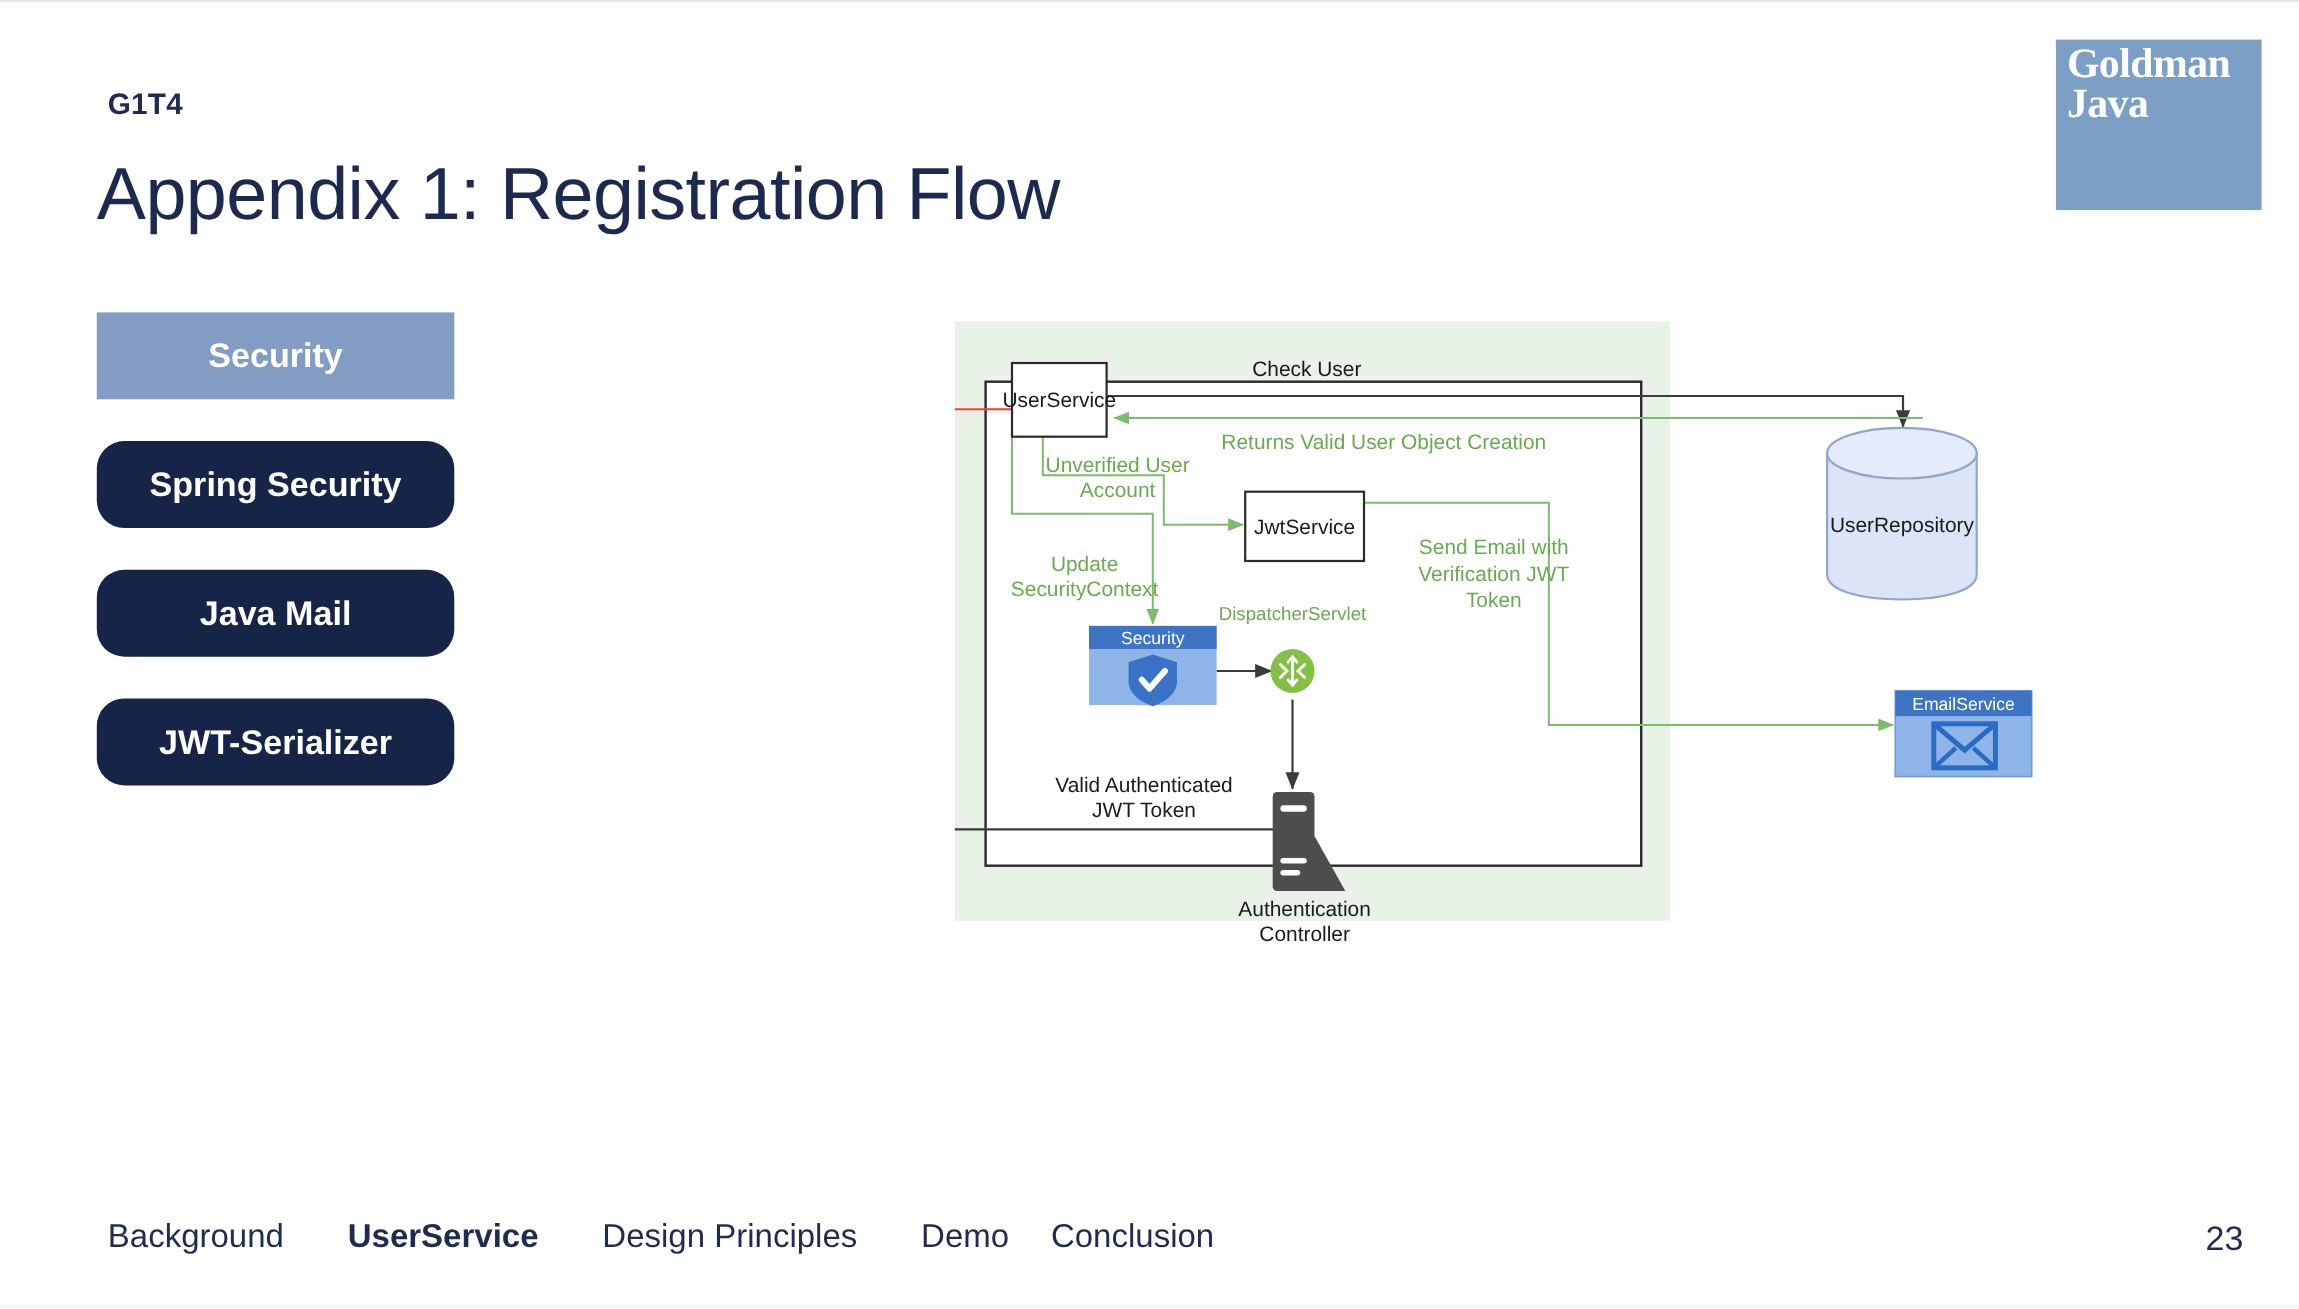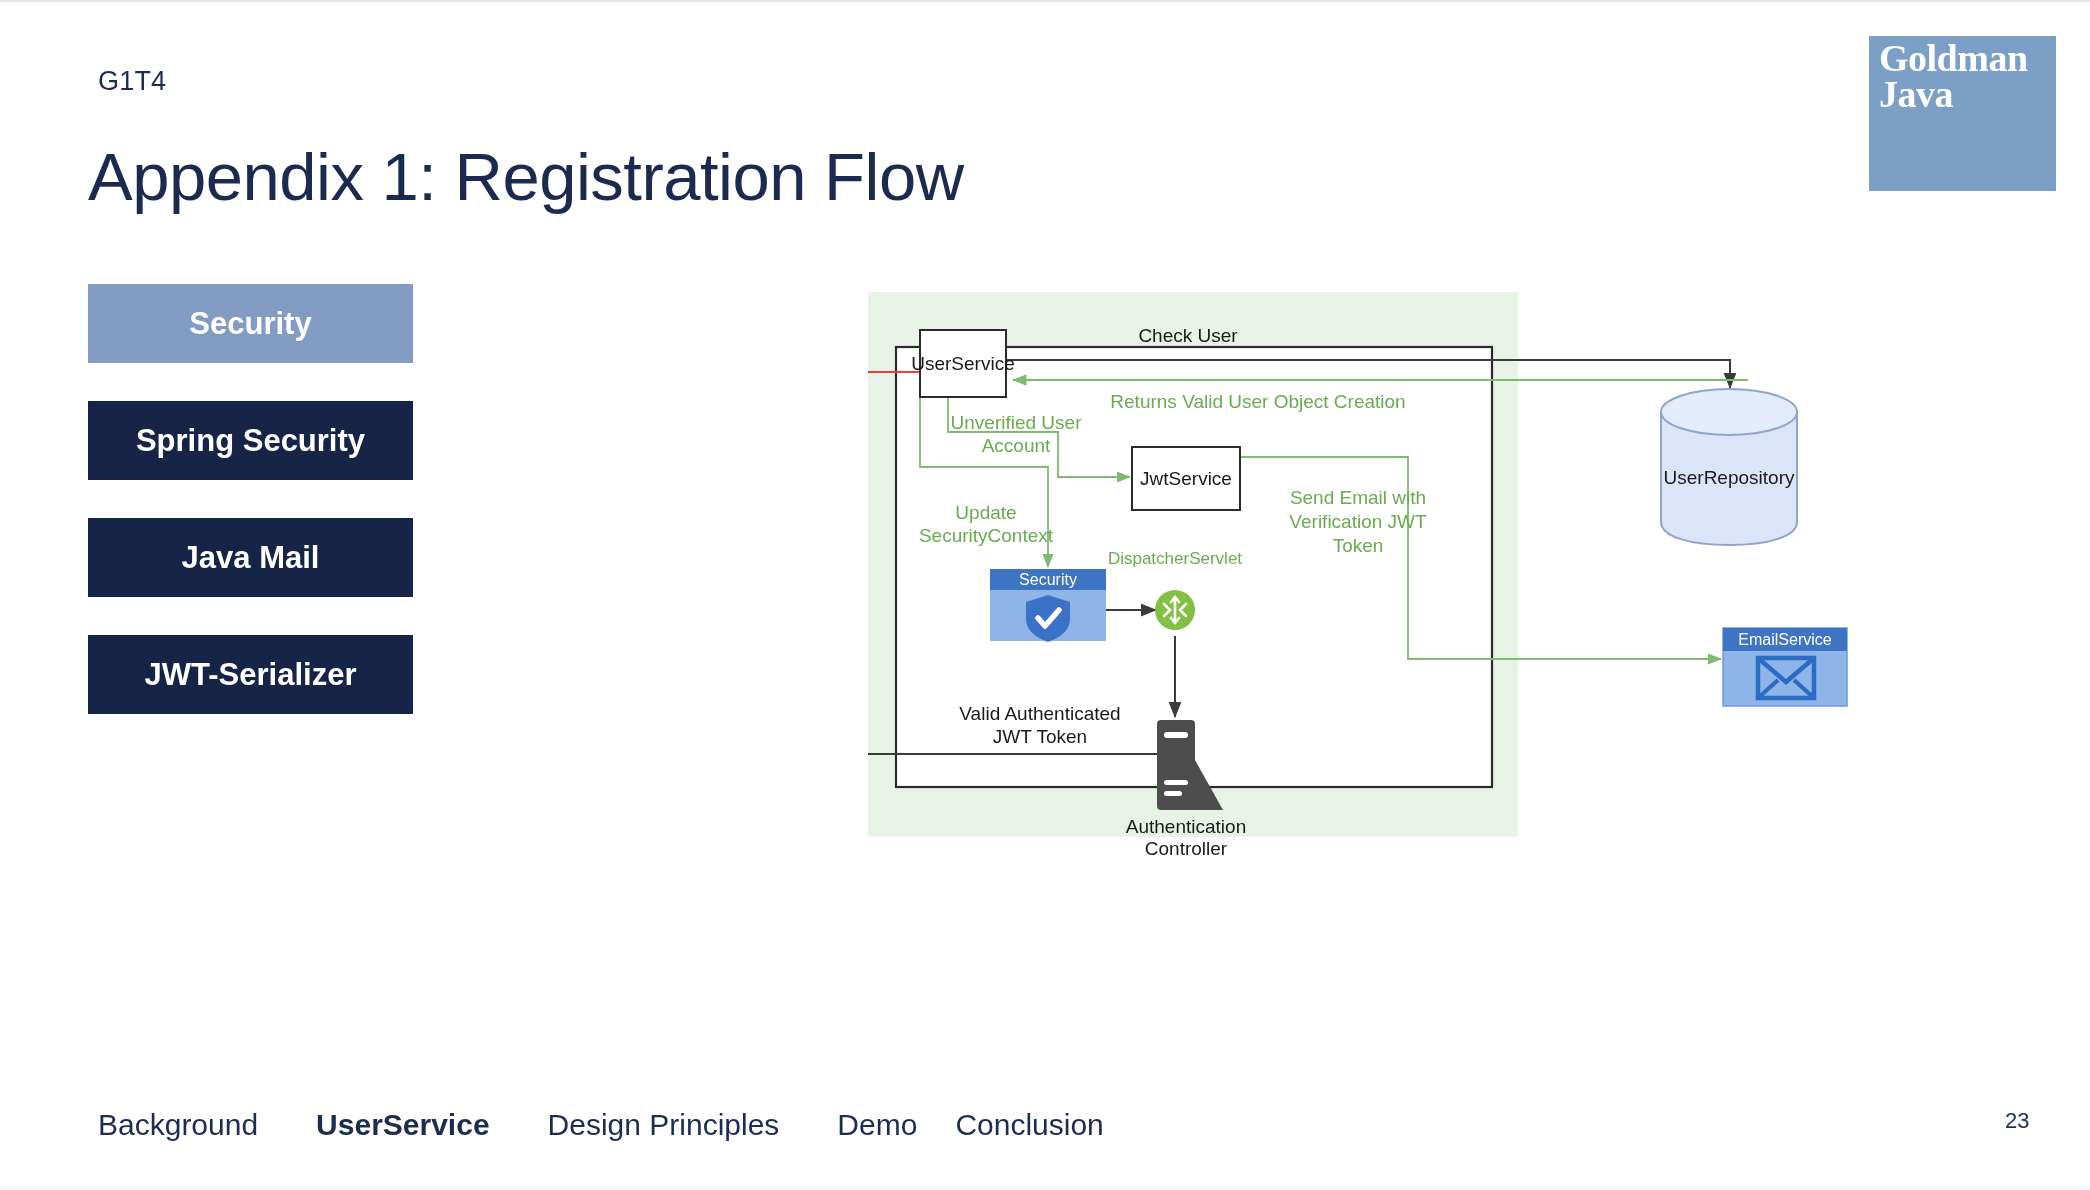--- a/index.html
+++ b/index.html
@@ -28,24 +28,25 @@
   .bottom-rule {
     position: absolute;
     left: 0; top: 1186px;
     width: 2090px; height: 4px;
     background: #f6f8fa;
   }
 
   
   .kicker {
     position: absolute;
-    left: 98px; top: 66px;
+    left: 98px; top: 80px;
     font-size: 27px;
     color: #1d2d50;
     letter-spacing: 0.2px;
+    font-weight: bold;
   }
   .slide-title {
     position: absolute;
     left: 88px; top: 138px;
     font-size: 67px;
     font-weight: normal;
     color: #1b2a4e;
     letter-spacing: -0.5px;
     white-space: nowrap;
   }
@@ -76,21 +77,21 @@
     display: flex;
     align-items: center;
     justify-content: center;
     color: #ffffff;
     font-size: 31px;
     font-weight: bold;
     margin-bottom: 38px;
     box-sizing: border-box;
   }
   .stack-item.accent { background: #839cc4; }
-  .stack-item.dark   { background: #152447; }
+  .stack-item.dark   { background: #152447; border-radius: 25px; }
 
   
   .diagram {
     position: absolute;
     left: 868px; top: 292px;
     width: 870px; height: 730px;
   }
   .diagram svg { display: block; }
 
   
@@ -102,21 +103,21 @@
   }
   .footer-nav .nav-item {
     font-size: 30px;
     color: #1d2d50;
     white-space: nowrap;
   }
   .footer-nav .nav-item.active { font-weight: bold; }
   .page-number {
     position: absolute;
     left: 2005px; top: 1108px;
-    font-size: 22px;
+    font-size: 31px;
     color: #1d2d50;
   }
 </style>
 </head>
 <body>
 
 <div class="slide">
 
   <div class="top-rule"></div>
   <div class="bottom-rule"></div>

